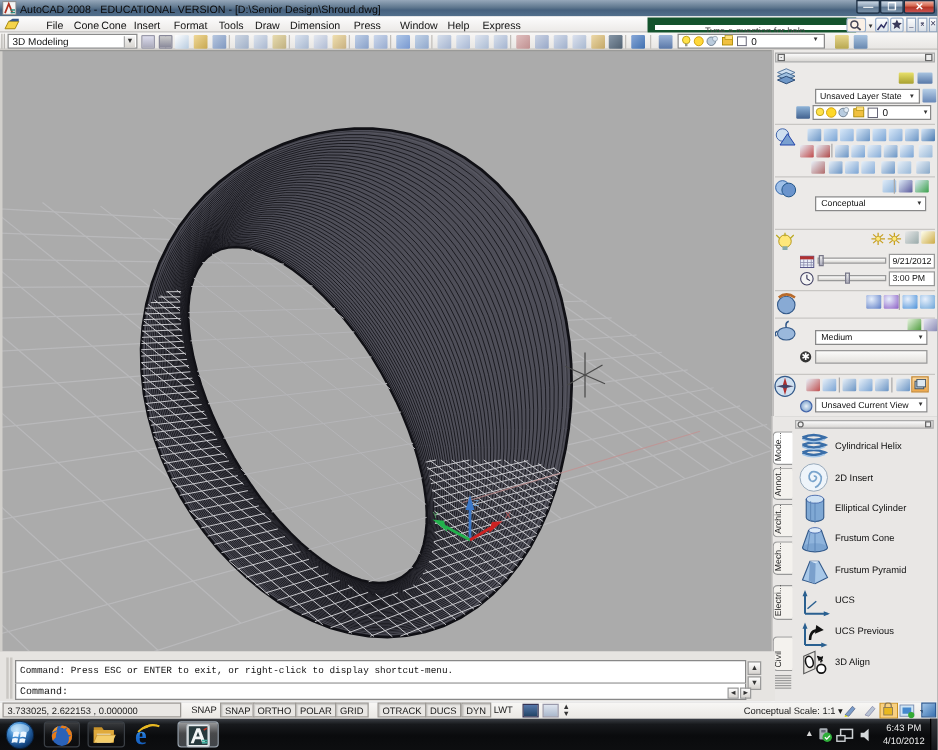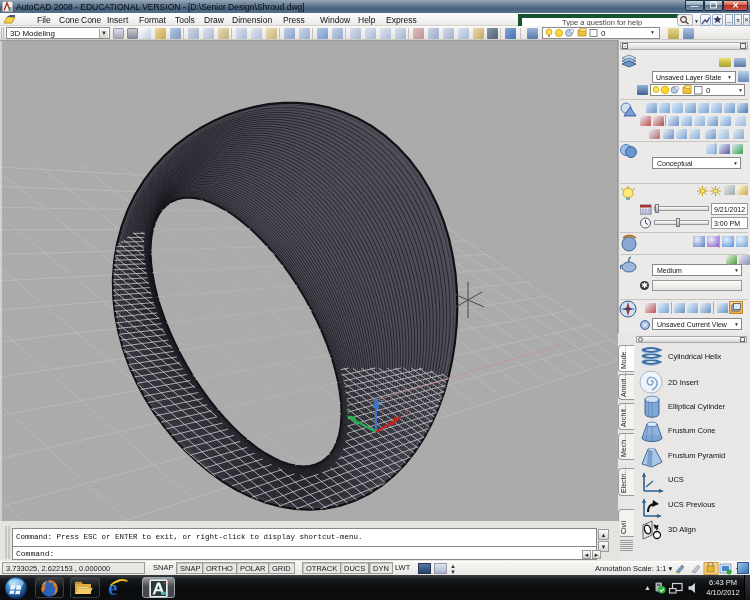--- a/index.html
+++ b/index.html
@@ -5,21 +5,21 @@
 body{width:750px;height:600px;overflow:hidden;font-family:"Liberation Sans",sans-serif;position:relative;background:#ababab}
 .abs{position:absolute}
 
 #title{left:0;top:0;width:750px;height:13px;background:linear-gradient(#96a8ba,#60788f 45%,#46617e 62%,#52708c);color:#111;font-size:9px}
 #winbtns{right:2px;top:0px;height:12px}
 .wbtn{display:inline-block;width:19px;height:11px;border:1px solid #1c2e42;border-radius:0 0 2px 2px;background:linear-gradient(#cdd9e6,#8fa3b8 45%,#5c758f 50%,#7b92a9);margin-left:0px;vertical-align:top;position:relative}
 .wbtn.close{width:25px;background:linear-gradient(#f0b0a0,#d2614a 45%,#b03322 50%,#c55)}
 .wbtn i{position:absolute;left:50%;top:50%;transform:translate(-50%,-50%);font-style:normal;font-size:8px;color:#fff;font-weight:bold;line-height:1}
 
 #menus{left:0;top:13px;width:750px;height:13px;background:linear-gradient(#fdfdfd,#eceae8);border-bottom:1px solid #d5d2cf;font-size:9px;color:#1a1a1a}
-#helpbox{left:518px;top:14px;width:167px;height:16px;background:#fff;border:4px solid #14532d;font-size:8px;color:#444;padding-left:3px;line-height:10px}
+#helpbox{left:518px;top:14px;width:167px;height:16px;background:#fff;border:6px solid #14532d;font-size:8px;color:#444;padding-left:3px;line-height:10px}
 
 #tbar{left:0;top:26px;width:750px;height:14px;background:linear-gradient(#f8f7f6,#e8e6e3);border-bottom:1px solid #cfccc8}
 #wscombo{left:6px;top:27px;width:104px;height:12px;background:#fff;border:1px solid #8a8a8a;font-size:8px;color:#111;padding:1px 0 0 3px}
 #wscombo .arr{position:absolute;right:1px;top:1px;width:9px;height:9px;background:linear-gradient(#f5f5f5,#d8d5d0);border-left:1px solid #aaa;font-size:6px;text-align:center;line-height:9px;color:#333}
 .ticon{position:absolute;top:28px;width:11px;height:11px;border-radius:1px}
 .tsep{position:absolute;top:28px;width:1px;height:11px;background:#c2bfbb}
 
 #canvas{left:0;top:40px;width:617px;height:481px;background:#ababab;overflow:hidden}
 #canvr{left:617px;top:40px;width:3px;height:481px;background:#e4e2df;border-left:1px solid #9a9a9a}
 
@@ -634,21 +634,21 @@
 <span class="sbtn on" style="left:202px">ORTHO</span>
 <span class="sbtn on" style="left:236px">POLAR</span>
 <span class="sbtn on" style="left:268px">GRID</span>
 <span class="sbtn on" style="left:302px">OTRACK</span>
 <span class="sbtn on" style="left:340px">DUCS</span>
 <span class="sbtn on" style="left:369px">DYN</span>
 <span class="sbtn" style="left:392px">LWT</span>
 <div class="abs" style="left:418px;top:563px;width:13px;height:11px;background:linear-gradient(#5577aa,#224466);border:1px solid #335"></div>
 <div class="abs" style="left:434px;top:563px;width:13px;height:11px;background:linear-gradient(#dde4ee,#aab8cc);border:1px solid #99a"></div>
 <div class="abs" style="left:450px;top:563px;font-size:6px;color:#333">▲<br>▼</div>
-<span class="abs" style="left:595px;top:564px;font-size:7.5px;color:#1a1a1a">Annotation Scale: 1:1 ▾</span>
+<span class="abs" style="left:595px;top:564px;font-size:7.5px;color:#1a1a1a">Conceptual Scale: 1:1 ▾</span>
 <svg class="abs" style="left:674px;top:562px" width="76" height="13">
 <path d="M2 10 L8 3 L10 5 L5 11 Z" fill="#7a9cc8" stroke="#568" stroke-width="0.6"></path>
     <path d="M2 10 l2.5 1 -2.8.5z" fill="#dd0"></path>
 <path d="M18 10 L24 3 L26 5 L21 11 Z" fill="#b8c4d4" stroke="#88a" stroke-width="0.6"></path>
 <rect x="30" y="0.5" width="14" height="12" fill="#f8d080" stroke="#c89020" stroke-width="0.8"></rect>
 <rect x="33" y="4" width="7" height="6" fill="#e8b820" stroke="#875" stroke-width="0.7"></rect>
     <path d="M34 4 v-1.5 a2.5 2.5 0 0 1 5 0 V4" fill="none" stroke="#875" stroke-width="1"></path>
 <rect x="46" y="2" width="11" height="9" fill="#cfe4f4" stroke="#78a" stroke-width="0.7"></rect>
     <path d="M48 4 h7 v5 h-7z" fill="#4488cc"></path>
     <circle cx="55" cy="10" r="2.5" fill="#3a3"></circle>

